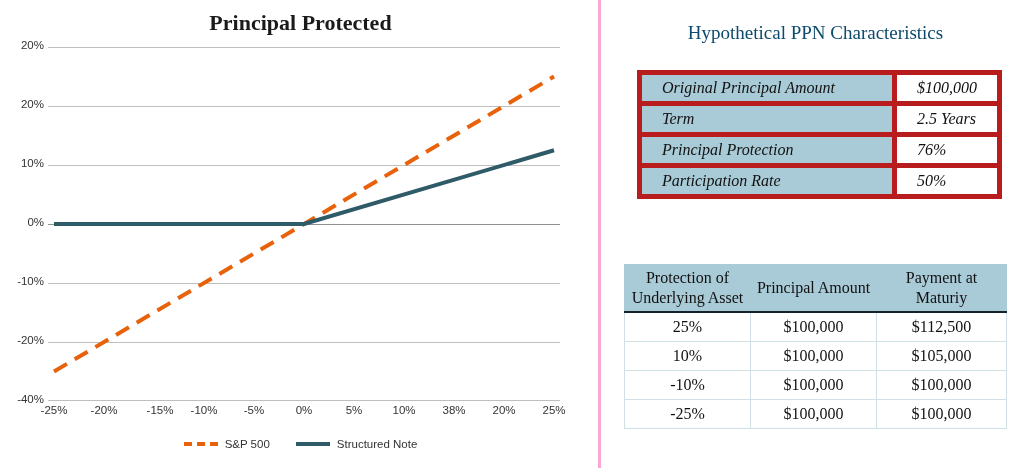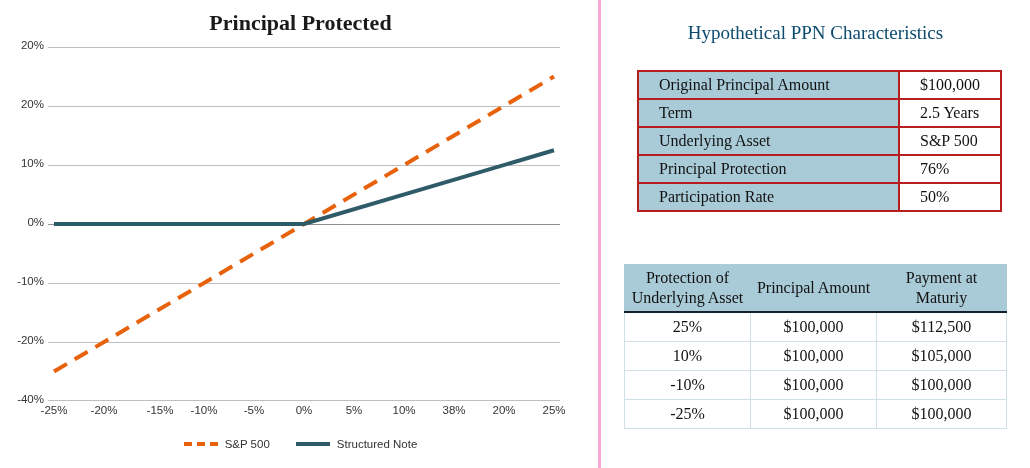--- a/index.html
+++ b/index.html
@@ -67,24 +67,25 @@
   #ppn-title{position:absolute;left:0;top:22px;width:429px;}
   #ret-title{position:absolute;left:0;top:228px;width:429px;}
 
   
   #ppn-table{
     position:absolute;left:36px;top:70px;width:365px;
     border-collapse:collapse;
     font-size:16px;font-family:"Liberation Serif", serif;color:#111;
   }
   #ppn-table td{
-    border:2px solid #b91c1c;
+    border:5px solid #b91c1c;
     padding:2px 20px;
     height:22px;
     line-height:20px;
+    font-style:italic;
   }
   #ppn-table td.k{background:#A9CBD7;width:245px;}
   #ppn-table td.v{background:#ffffff;}
 
   
   #ret-table{
     position:absolute;left:23px;top:264px;width:383px;
     border-collapse:collapse;
     font-size:16px;font-family:"Liberation Serif", serif;color:#111;
     text-align:center;
@@ -171,24 +172,20 @@
       <tbody>
         <tr>
           <td class="k">Original Principal Amount</td>
           <td class="v">$100,000</td>
         </tr>
         <tr>
           <td class="k">Term</td>
           <td class="v">2.5 Years</td>
         </tr>
         <tr>
-          <td class="k">Underlying Asset</td>
-          <td class="v">S&amp;P 500</td>
-        </tr>
-        <tr>
           <td class="k">Principal Protection</td>
           <td class="v">76%</td>
         </tr>
         <tr>
           <td class="k">Participation Rate</td>
           <td class="v">50%</td>
         </tr>
       </tbody>
     </table>
 

